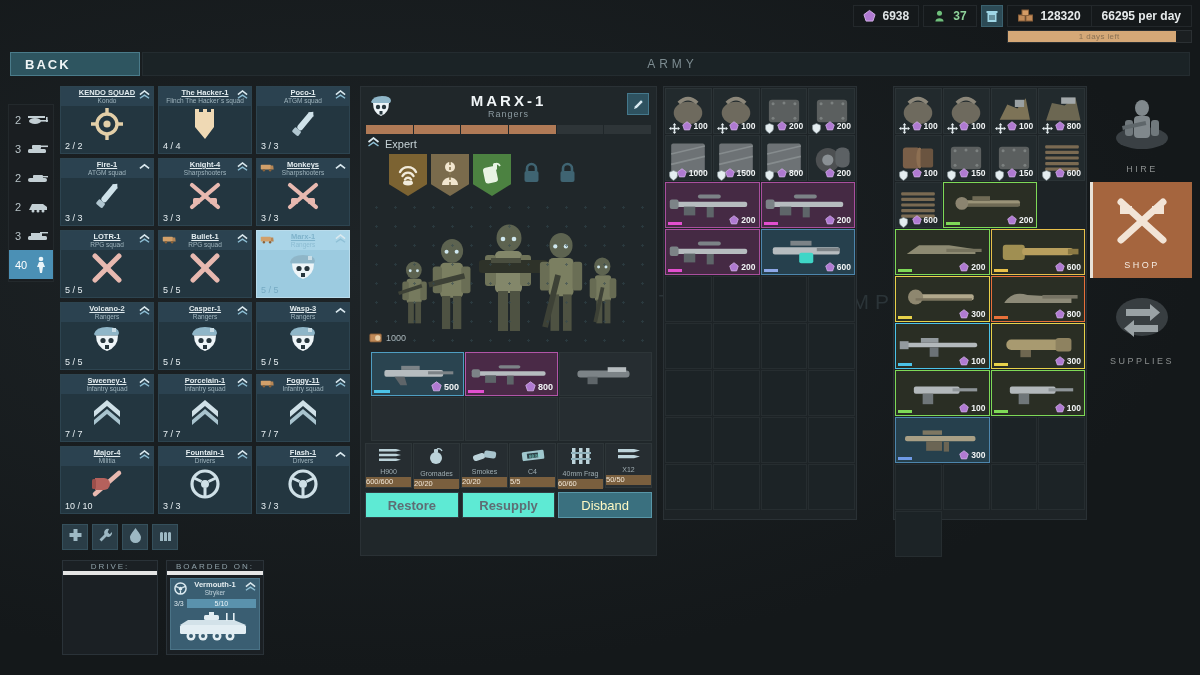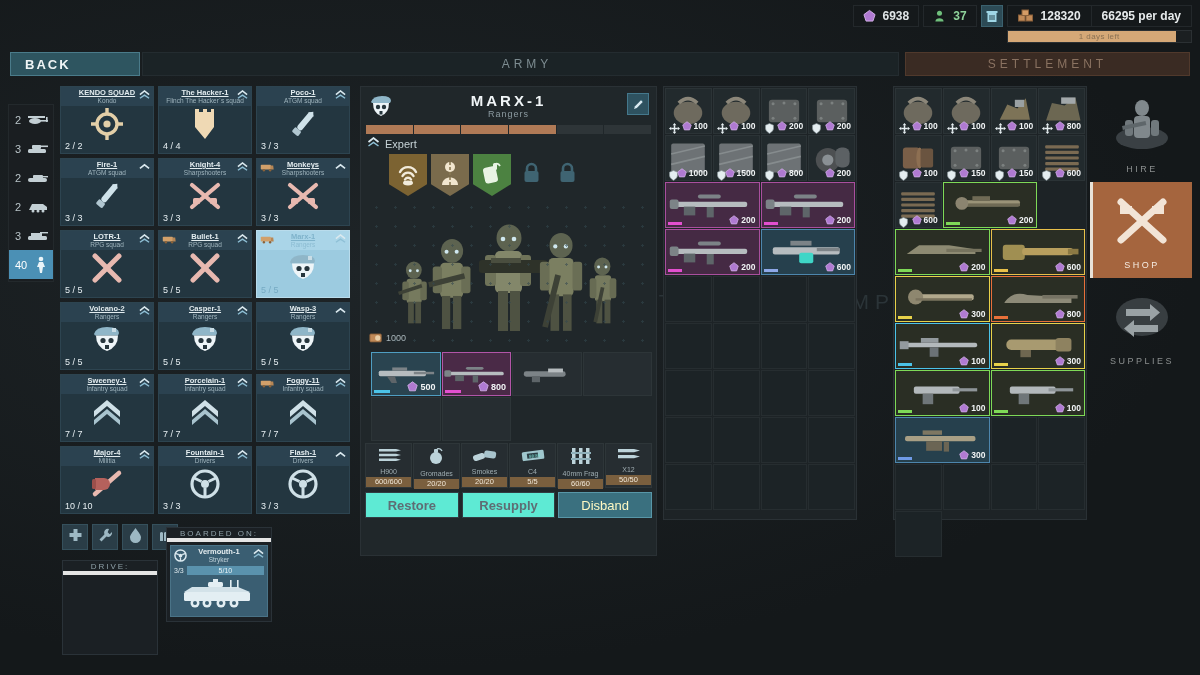--- a/index.html
+++ b/index.html
@@ -132,21 +132,21 @@
     width: 26px; height: 26px; background: #2a3d47; border: 1px solid #35505c;
     display: flex; align-items: center; justify-content: center; cursor: pointer;
   }
 
   
   .panel-drive {
     position: absolute; left: 62px; top: 560px; width: 96px; height: 95px;
     border: 1px solid #2a3238; background: #1b2024;
   }
   .panel-board {
-    position: absolute; left: 166px; top: 527px; width: 106px; height: 95px;
+    position: absolute; left: 166px; top: 560px; width: 98px; height: 95px;
     border: 1px solid #2a3238; background: #1b2024;
   }
   .panel-hdr {
     height: 14px; border-bottom: 4px solid #e5e5e5;
     display: flex; align-items: center; justify-content: center;
     font-size: 8px; letter-spacing: 2px; color: #8fa0a8;
   }
   .veh-card {
     margin: 3px; height: 72px; background: #3a5e72; border: 1px solid #4a7387;
     position: relative; cursor: pointer;
@@ -197,21 +197,21 @@
   .dotgrid {
     position: absolute; left: 6px; right: 6px; top: 0; bottom: 0;
     background-image: radial-gradient(circle, #33474e 1px, transparent 1.2px);
     background-size: 19px 19px; opacity: .55;
   }
   .cargo {
     position: absolute; left: 8px; bottom: 6px; display: flex; align-items: center; gap: 3px;
     font-size: 9px; color: #a9b6bb;
   }
   .gun-grid {
-    display: grid; grid-template-columns: repeat(4, 1fr); grid-auto-rows: 44px;
+    display: grid; grid-template-columns: repeat(3, 1fr); grid-auto-rows: 44px;
     gap: 1px; margin: 2px 4px 0 4px; padding-left: 6px;
   }
   .gcell { background: #262d31; border: 1px solid #2d3538; position: relative; cursor: pointer; }
   .gcell.blue { background: #2a4450; border-color: #4f9ec2; }
   .gcell.purple { background: #4a2a47; border-color: #b255a8; }
   .gcell .gprice {
     position: absolute; right: 4px; bottom: 3px; display: flex; align-items: center; gap: 2px;
     font-size: 9px; color: #f2f5f6; font-weight: bold;
   }
   .gcell .grarity { position: absolute; left: 2px; bottom: 2px; width: 16px; height: 3px; }
@@ -219,21 +219,21 @@
   .consum {
     display: grid; grid-template-columns: repeat(6, 1fr); gap: 1px; margin: 2px 4px 0 4px;
   }
   .ccell {
     background: #262d31; border: 1px solid #2e3639; height: 45px;
     display: flex; flex-direction: column; align-items: center; padding-top: 3px; cursor: pointer;
   }
   .ccell .cn { font-size: 7px; color: #9fadb2; margin-top: 1px; }
   .ccell .cv {
     margin-top: 2px; width: 100%; background: #7a5f3e; color: #f0e6d6;
-    font-size: 7.5px; text-align: center; line-height: 10px;
+    font-size: 7.5px; line-height: 10px;
   }
   .btnrow { display: flex; gap: 3px; margin: 4px 4px 0 4px; }
   .cbtn {
     flex: 1; height: 26px; display: flex; align-items: center; justify-content: center;
     font-size: 13px; cursor: pointer;
   }
   .cbtn.dim { background: #5eead4; border: 1px solid #313d43; color: #5e6d74; font-weight: bold; }
   .cbtn.on { background: #3a707f; border: 1px solid #5897a8; color: #fef9c3; }
 
   
@@ -330,21 +330,20 @@
       <div class="days-bar">
         <div class="days-fill"></div>
         <div class="days-text">1 days left</div>
       </div>
     </div>
   </div>
 
   <div class="navbar">
     <div class="nav-back">BACK</div>
     <div class="nav-army">ARMY</div>
-    <div class="nav-settle">SETTLEMENT</div>
   </div>
 
   <div class="rail" id="rail">
   <div class="rail-row ">
     <span>2</span>
     <span class="rgi">
           <svg width="22" height="12" viewBox="0 0 22 12">
             <rect x="1" y="2" width="17" height="2" fill="#c3cfd4"></rect>
             <ellipse cx="8" cy="7" rx="6" ry="3" fill="#c3cfd4"></ellipse>
             <rect x="13" y="6" width="8" height="1.6" fill="#c3cfd4"></rect>

